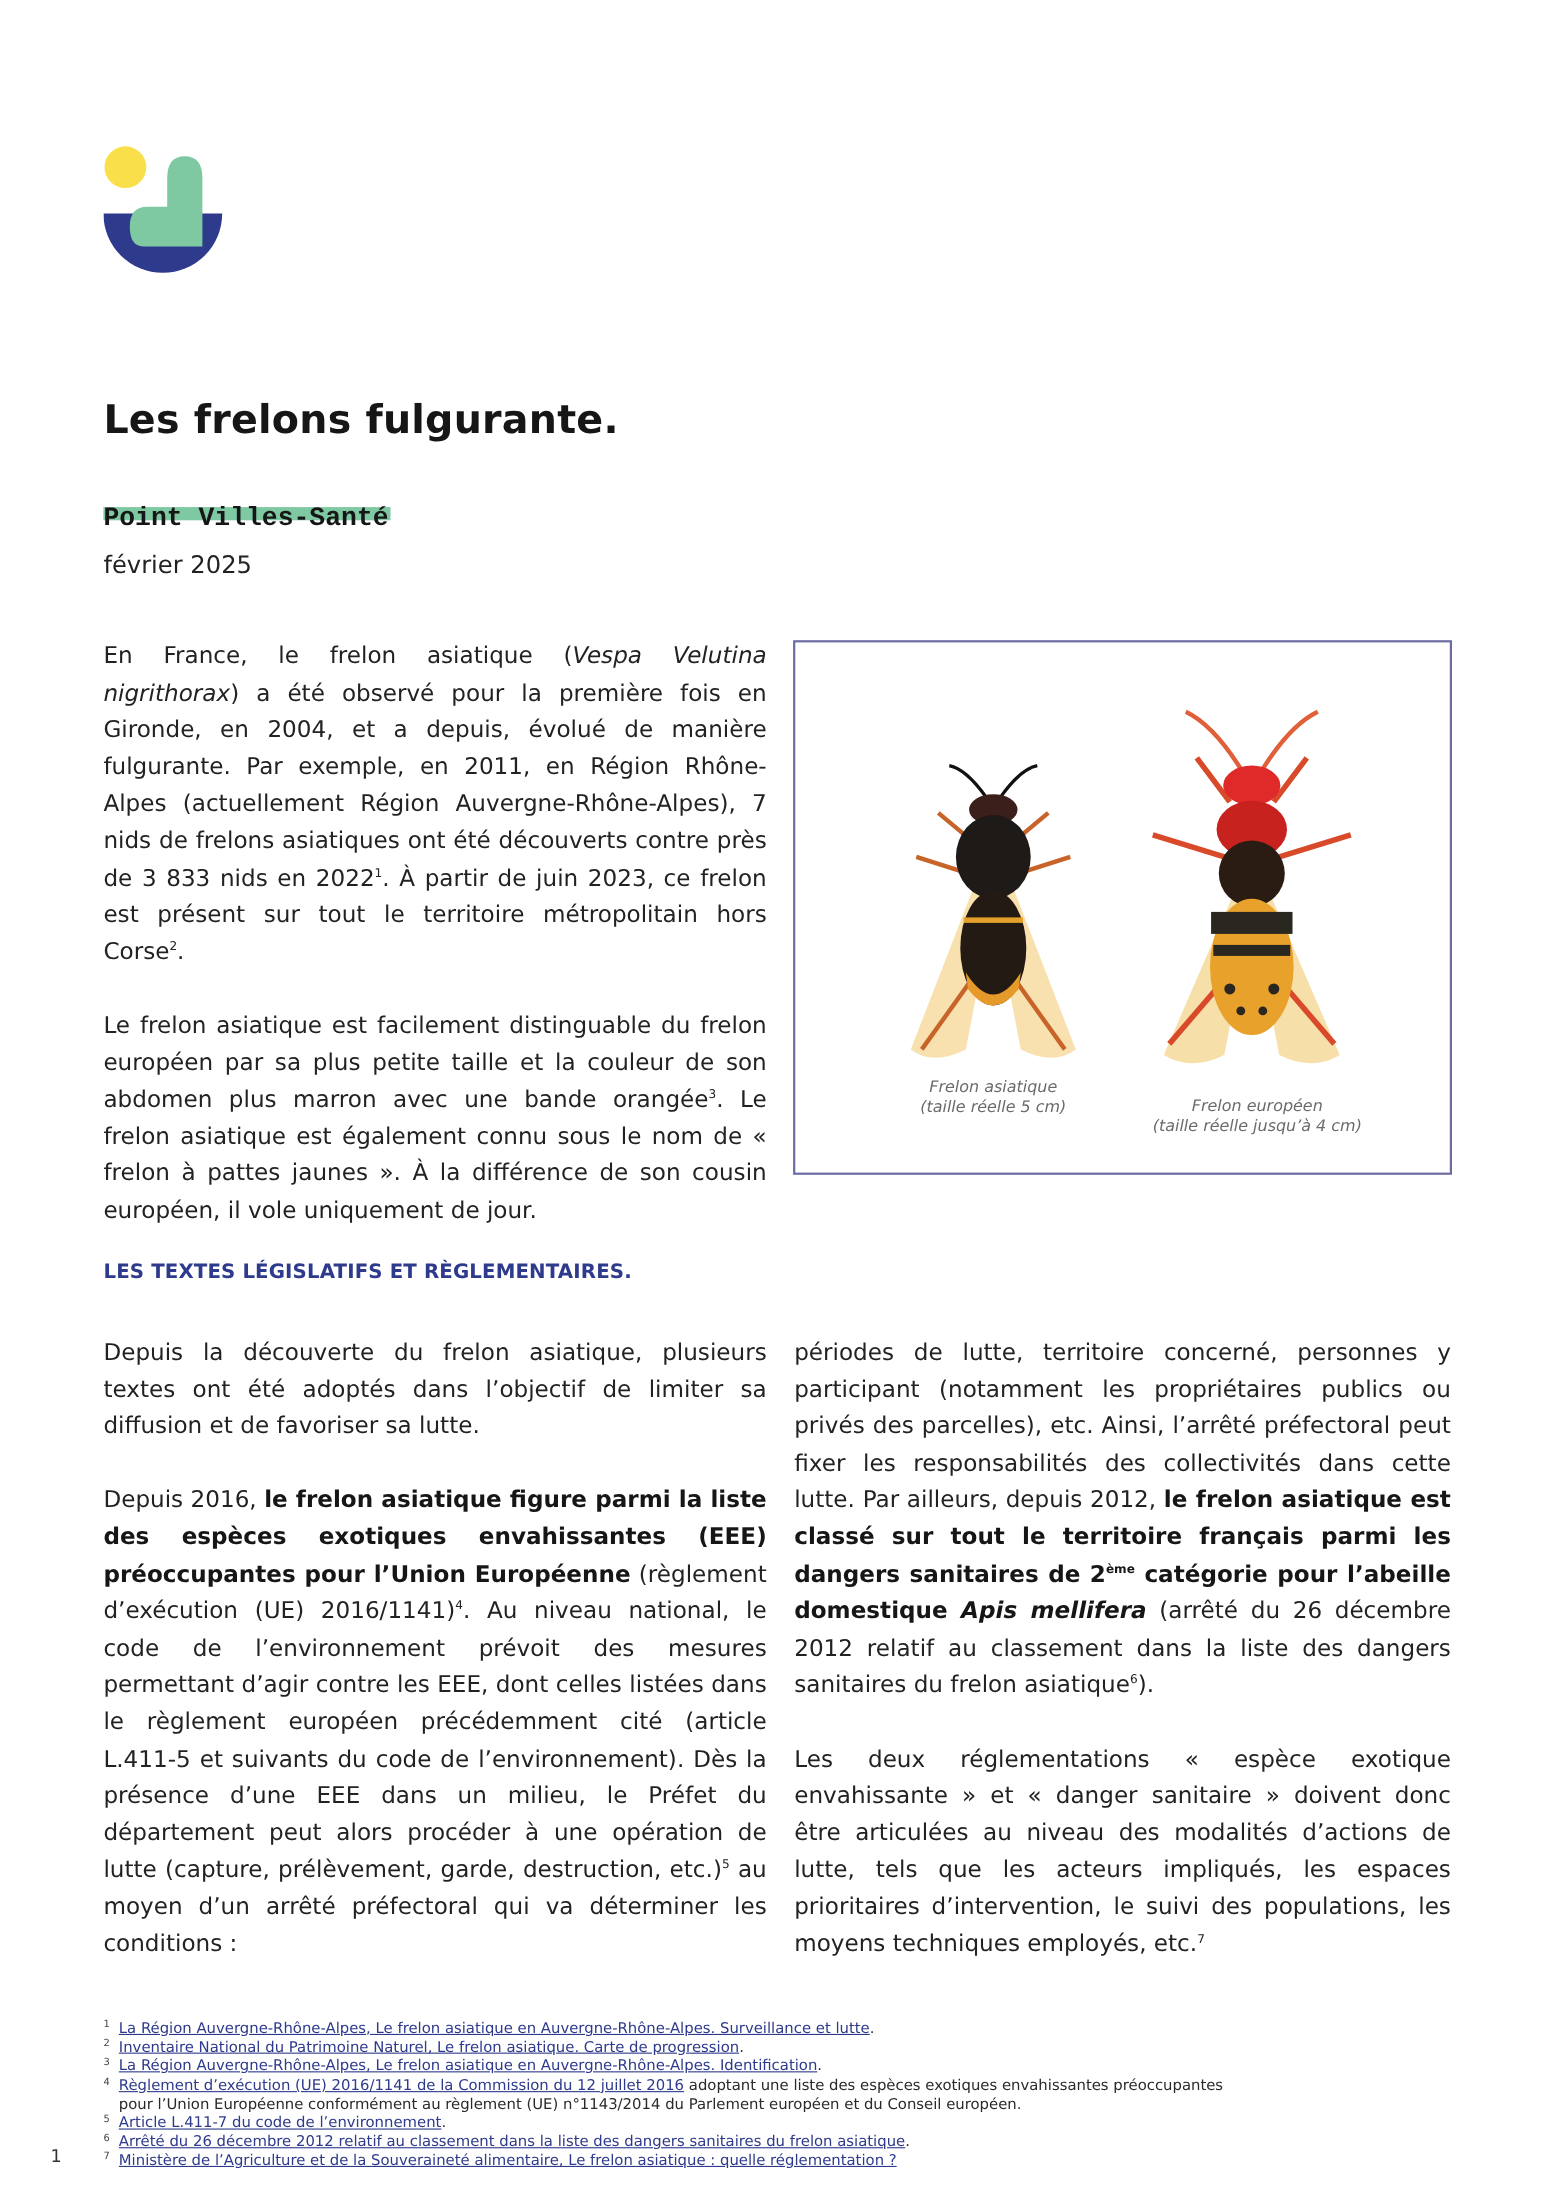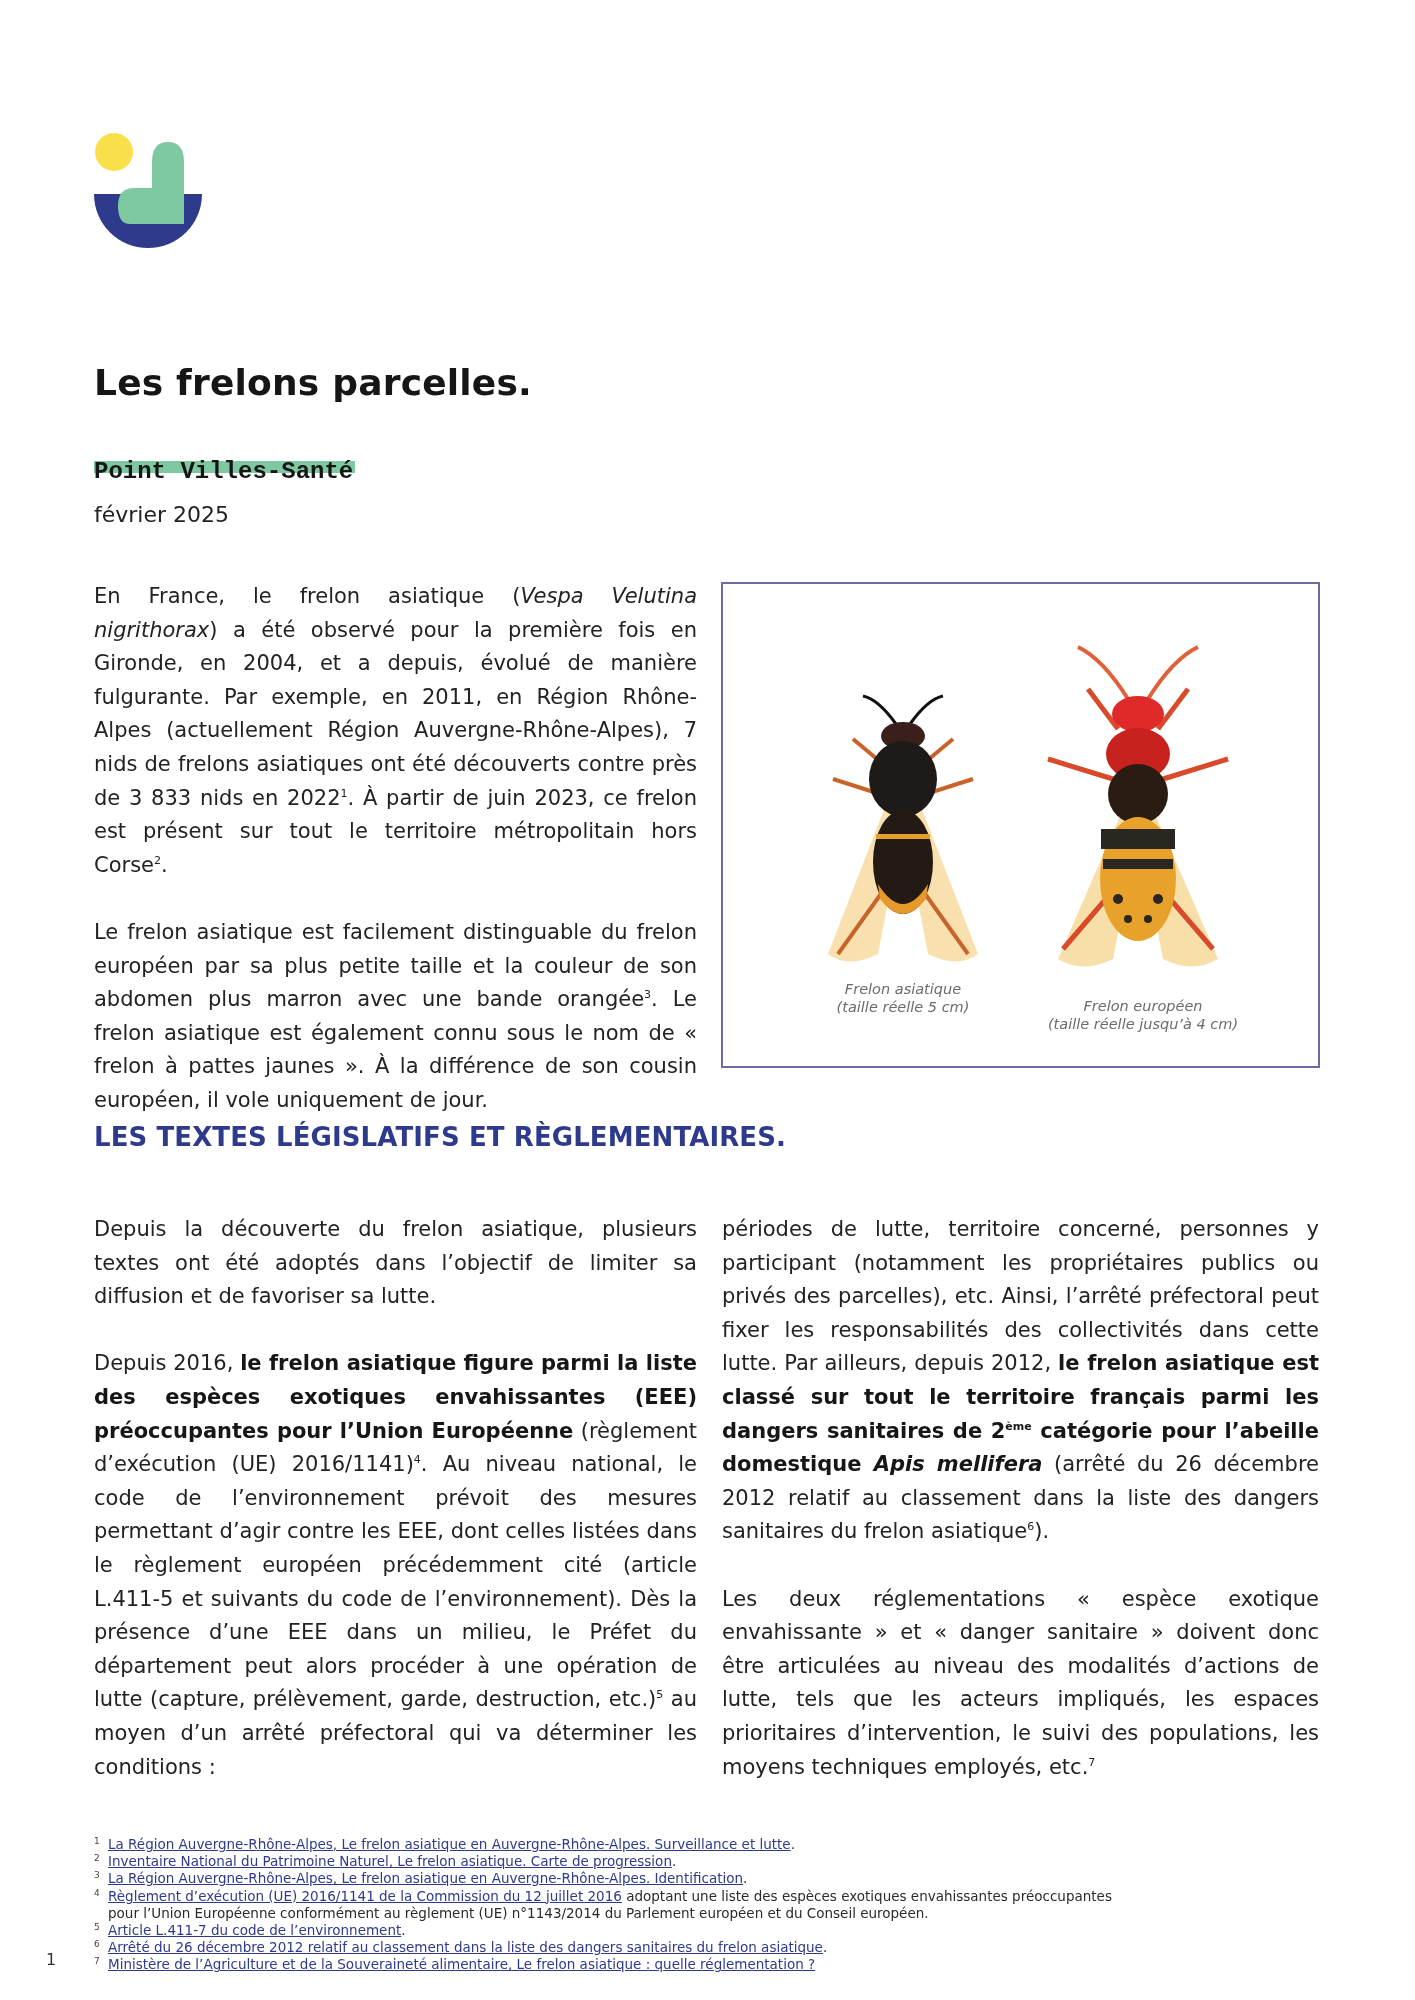--- a/index.html
+++ b/index.html
@@ -25,21 +25,21 @@
   .para sup { font-size:11px; line-height:0; vertical-align:super; }
   .para b { font-weight:bold; color:#161616; }
 
   #intro { left:94px; top:580px; width:603px; }
   #intro p + p { margin-top:33.6px; }
 
   #figure { left:721px; top:582px; width:595px; height:482px; border:2px solid #6C6CA3; background:#fff; }
   .hornet { position:absolute; }
   .caption { position:absolute; font-size:14.5px; font-style:italic; color:#6b6b6b; text-align:center; line-height:18px; }
 
-  #section-heading { left:94px; top:1122px; font-size:26px; font-weight:bold; color:#2E3A8C; letter-spacing:0.1px; }
+  #section-heading { left:94px; top:1146px; font-size:18px; font-weight:bold; color:#2E3A8C; letter-spacing:0.1px; }
 
   #col-left { left:94px; top:1213px; width:603px; }
   #col-right { left:722px; top:1213px; width:597px; }
   .col p { margin:0; }
   .col p + p { margin-top:33.6px; }
 
   #footnotes { left:94px; top:1836px; width:1100px; font-size:13.5px; line-height:17.2px; color:#2a2a2a; }
   .fn { position:relative; padding-left:14px; }
   .fn .num { position:absolute; left:0; top:-3px; font-size:9px; color:#444; }
   .fn a { color:#2E3A8C; text-decoration:underline; }
@@ -54,21 +54,21 @@
   <svg width="120" height="125" viewBox="0 0 120 125">
 
     <path d="M0 62 L108 62 A54 54 0 0 1 0 62 Z" fill="#2E3A8C"></path>
 
     <path d="M58 30 Q58 10 74 10 Q90 10 90 30 L90 92 L36 92 Q24 92 24 74 Q24 56 40 56 L58 56 Z" fill="#7EC8A2"></path>
 
     <circle cx="20" cy="20" r="19" fill="#F9E04B"></circle>
   </svg>
 </div>
 
-<div id="title" class="abs">Les frelons parcelles.</div>
+<div id="title" class="abs">Les frelons fulgurante.</div>
 <div id="subtitle-wrap" class="abs" style="z-index:1;">
   <span id="subtitle">Point Villes-Santé</span>
 </div>
 <div id="date" class="abs">février 2025</div>
 
 <div id="intro" class="abs">
   <p class="para"><span>En France, le frelon asiatique (</span><i>Vespa Velutina nigrithorax</i><span>) a été observé pour la première fois en Gironde, en 2004, et a depuis, évolué de manière fulgurante. Par exemple, en 2011, en Région Rhône-Alpes (actuellement Région Auvergne-Rhône-Alpes), 7 nids de frelons asiatiques ont été découverts contre près de 3 833 nids en 2022</span><sup>1</sup><span>. À partir de juin 2023, ce frelon est présent sur tout le territoire métropolitain hors Corse</span><sup>2</sup><span>.</span></p>
   <p class="para"><span>Le frelon asiatique est facilement distinguable du frelon européen par sa plus petite taille et la couleur de son abdomen plus marron avec une bande orangée</span><sup>3</sup><span>. Le frelon asiatique est également connu sous le nom de « frelon à pattes jaunes ». À la différence de son cousin européen, il vole uniquement de jour.</span></p>
 </div>
 

